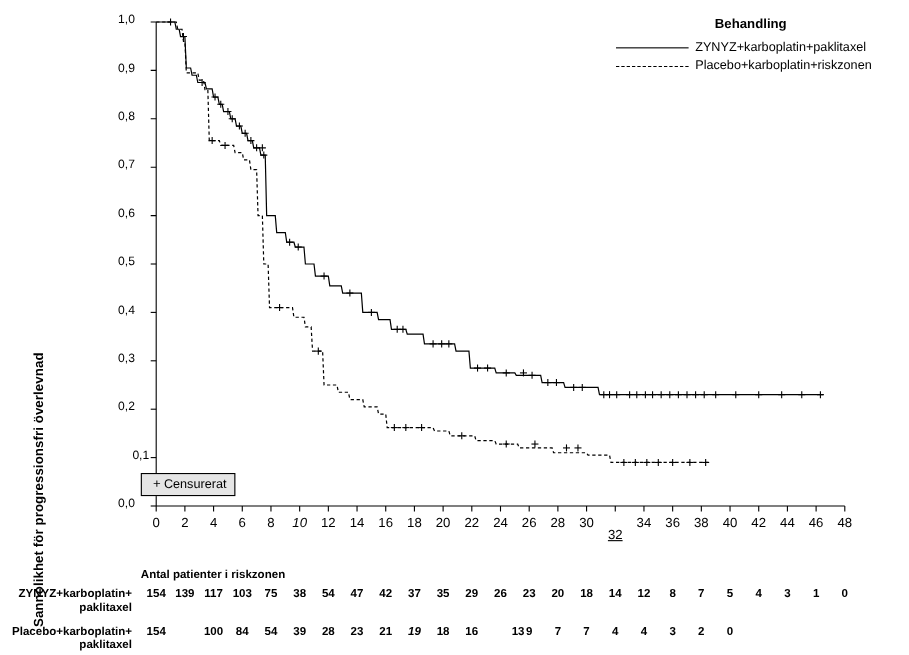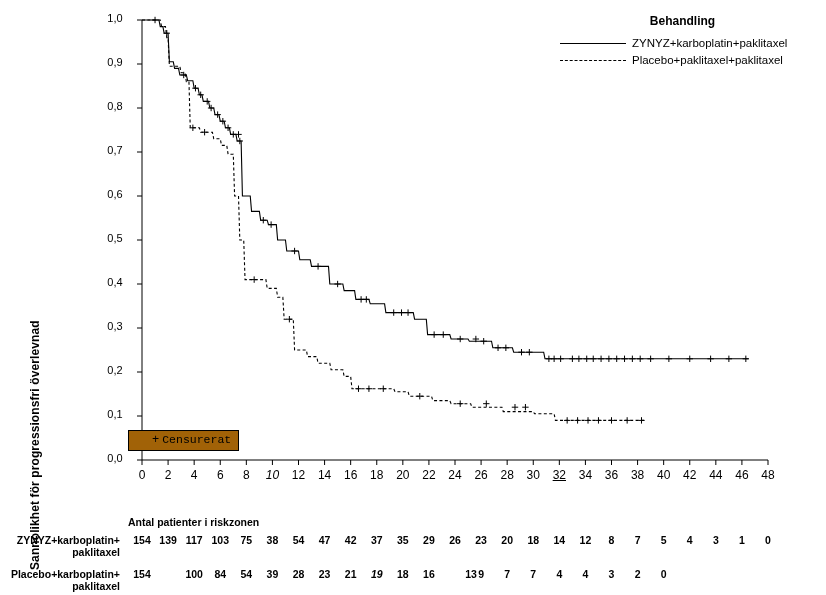--- a/index.html
+++ b/index.html
@@ -105,25 +105,24 @@
   .legend-key .ln.dashed {
     border-top: 1px dashed #000;
   }
   .legend-label { padding-left: 6px; }
 
   
   #censbox {
     left: 128px;
     top: 430px;
     border: 1px solid #000;
-    padding: 2px 7px 3px 23px;
+    padding: 2px 7px 3px 10px;
     font-size: 11.5px;
-    background: #a16207;
-    white-space: nowrap;
-    font-family: Liberation Mono, monospace;
+    background: #e5e5e5;
+    white-space: nowrap;
   }
   #censbox .plus {
     font-size: 12px;
     padding-right: 3px;
   }
 
   
   #risk {
     left: 0;
     top: 516px;
@@ -354,21 +353,21 @@
           <line x1="513.95" y1="406.4" x2="520.3500000000001" y2="406.4"></line>
           <line x1="517.1500000000001" y1="403.2" x2="517.1500000000001" y2="409.59999999999997"></line>
           <line x1="528.2958333333332" y1="406.4" x2="534.6958333333333" y2="406.4"></line>
           <line x1="531.4958333333333" y1="403.2" x2="531.4958333333333" y2="409.59999999999997"></line>
         </g>
       </svg>
   </div>
 
   <div id="ticklayer" class="abs" style="left:0;top:0;width:826px;height:595px;pointer-events:none">
       <div class="abs ytick" style="left: 97px; top: 452px;">0,0</div>
-      <div class="abs ytick" style="left: 97px; top: 408px;">0,1</div>
+      <div class="abs ytick" style="left: 110px; top: 408px;">0,1</div>
       <div class="abs ytick" style="left: 97px; top: 364px;">0,2</div>
       <div class="abs ytick" style="left: 97px; top: 320px;">0,3</div>
       <div class="abs ytick" style="left: 97px; top: 276px;">0,4</div>
       <div class="abs ytick" style="left: 97px; top: 232px;">0,5</div>
       <div class="abs ytick" style="left: 97px; top: 188px;">0,6</div>
       <div class="abs ytick" style="left: 97px; top: 144px;">0,7</div>
       <div class="abs ytick" style="left: 97px; top: 100px;">0,8</div>
       <div class="abs ytick" style="left: 97px; top: 56px;">0,9</div>
       <div class="abs ytick" style="left: 97px; top: 12px;">1,0</div>
       <div class="abs xtick" style="left: 130px; top: 468px;">0</div>
@@ -380,21 +379,21 @@
       <div class="abs xtick" style="left: 286.5px; top: 468px;">12</div>
       <div class="abs xtick" style="left: 312.583px; top: 468px;">14</div>
       <div class="abs xtick" style="left: 338.667px; top: 468px;">16</div>
       <div class="abs xtick" style="left: 364.75px; top: 468px;">18</div>
       <div class="abs xtick" style="left: 390.833px; top: 468px;">20</div>
       <div class="abs xtick" style="left: 416.917px; top: 468px;">22</div>
       <div class="abs xtick" style="left: 443px; top: 468px;">24</div>
       <div class="abs xtick" style="left: 469.083px; top: 468px;">26</div>
       <div class="abs xtick" style="left: 495.167px; top: 468px;">28</div>
       <div class="abs xtick" style="left: 521.25px; top: 468px;">30</div>
-      <div class="abs xtick" style="left: 547.333px; top: 468px; text-decoration: underline;">32</div>
+      <div class="abs xtick" style="left: 547.333px; top: 479px; text-decoration: underline;">32</div>
       <div class="abs xtick" style="left: 573.417px; top: 468px;">34</div>
       <div class="abs xtick" style="left: 599.5px; top: 468px;">36</div>
       <div class="abs xtick" style="left: 625.583px; top: 468px;">38</div>
       <div class="abs xtick" style="left: 651.667px; top: 468px;">40</div>
       <div class="abs xtick" style="left: 677.75px; top: 468px;">42</div>
       <div class="abs xtick" style="left: 703.833px; top: 468px;">44</div>
       <div class="abs xtick" style="left: 729.917px; top: 468px;">46</div>
       <div class="abs xtick" style="left: 756px; top: 468px;">48</div>
     </div>
 
@@ -404,21 +403,21 @@
     <div class="legend-row">
       <span class="legend-key">
           <span class="ln"></span>
         </span>
       <span class="legend-label">ZYNYZ+karboplatin+paklitaxel</span>
     </div>
     <div class="legend-row">
       <span class="legend-key">
           <span class="ln dashed"></span>
         </span>
-      <span class="legend-label">Placebo+paklitaxel+paklitaxel</span>
+      <span class="legend-label">Placebo+karboplatin+riskzonen</span>
     </div>
   </div>
 
   <div id="censbox" class="abs">
     <span class="plus">+</span><span>Censurerat</span>
   </div>
 
   <div id="risk" class="abs">
     <div id="risk-title">Antal patienter i riskzonen</div>
   <div class="risk-row" style="top: 18px;">

